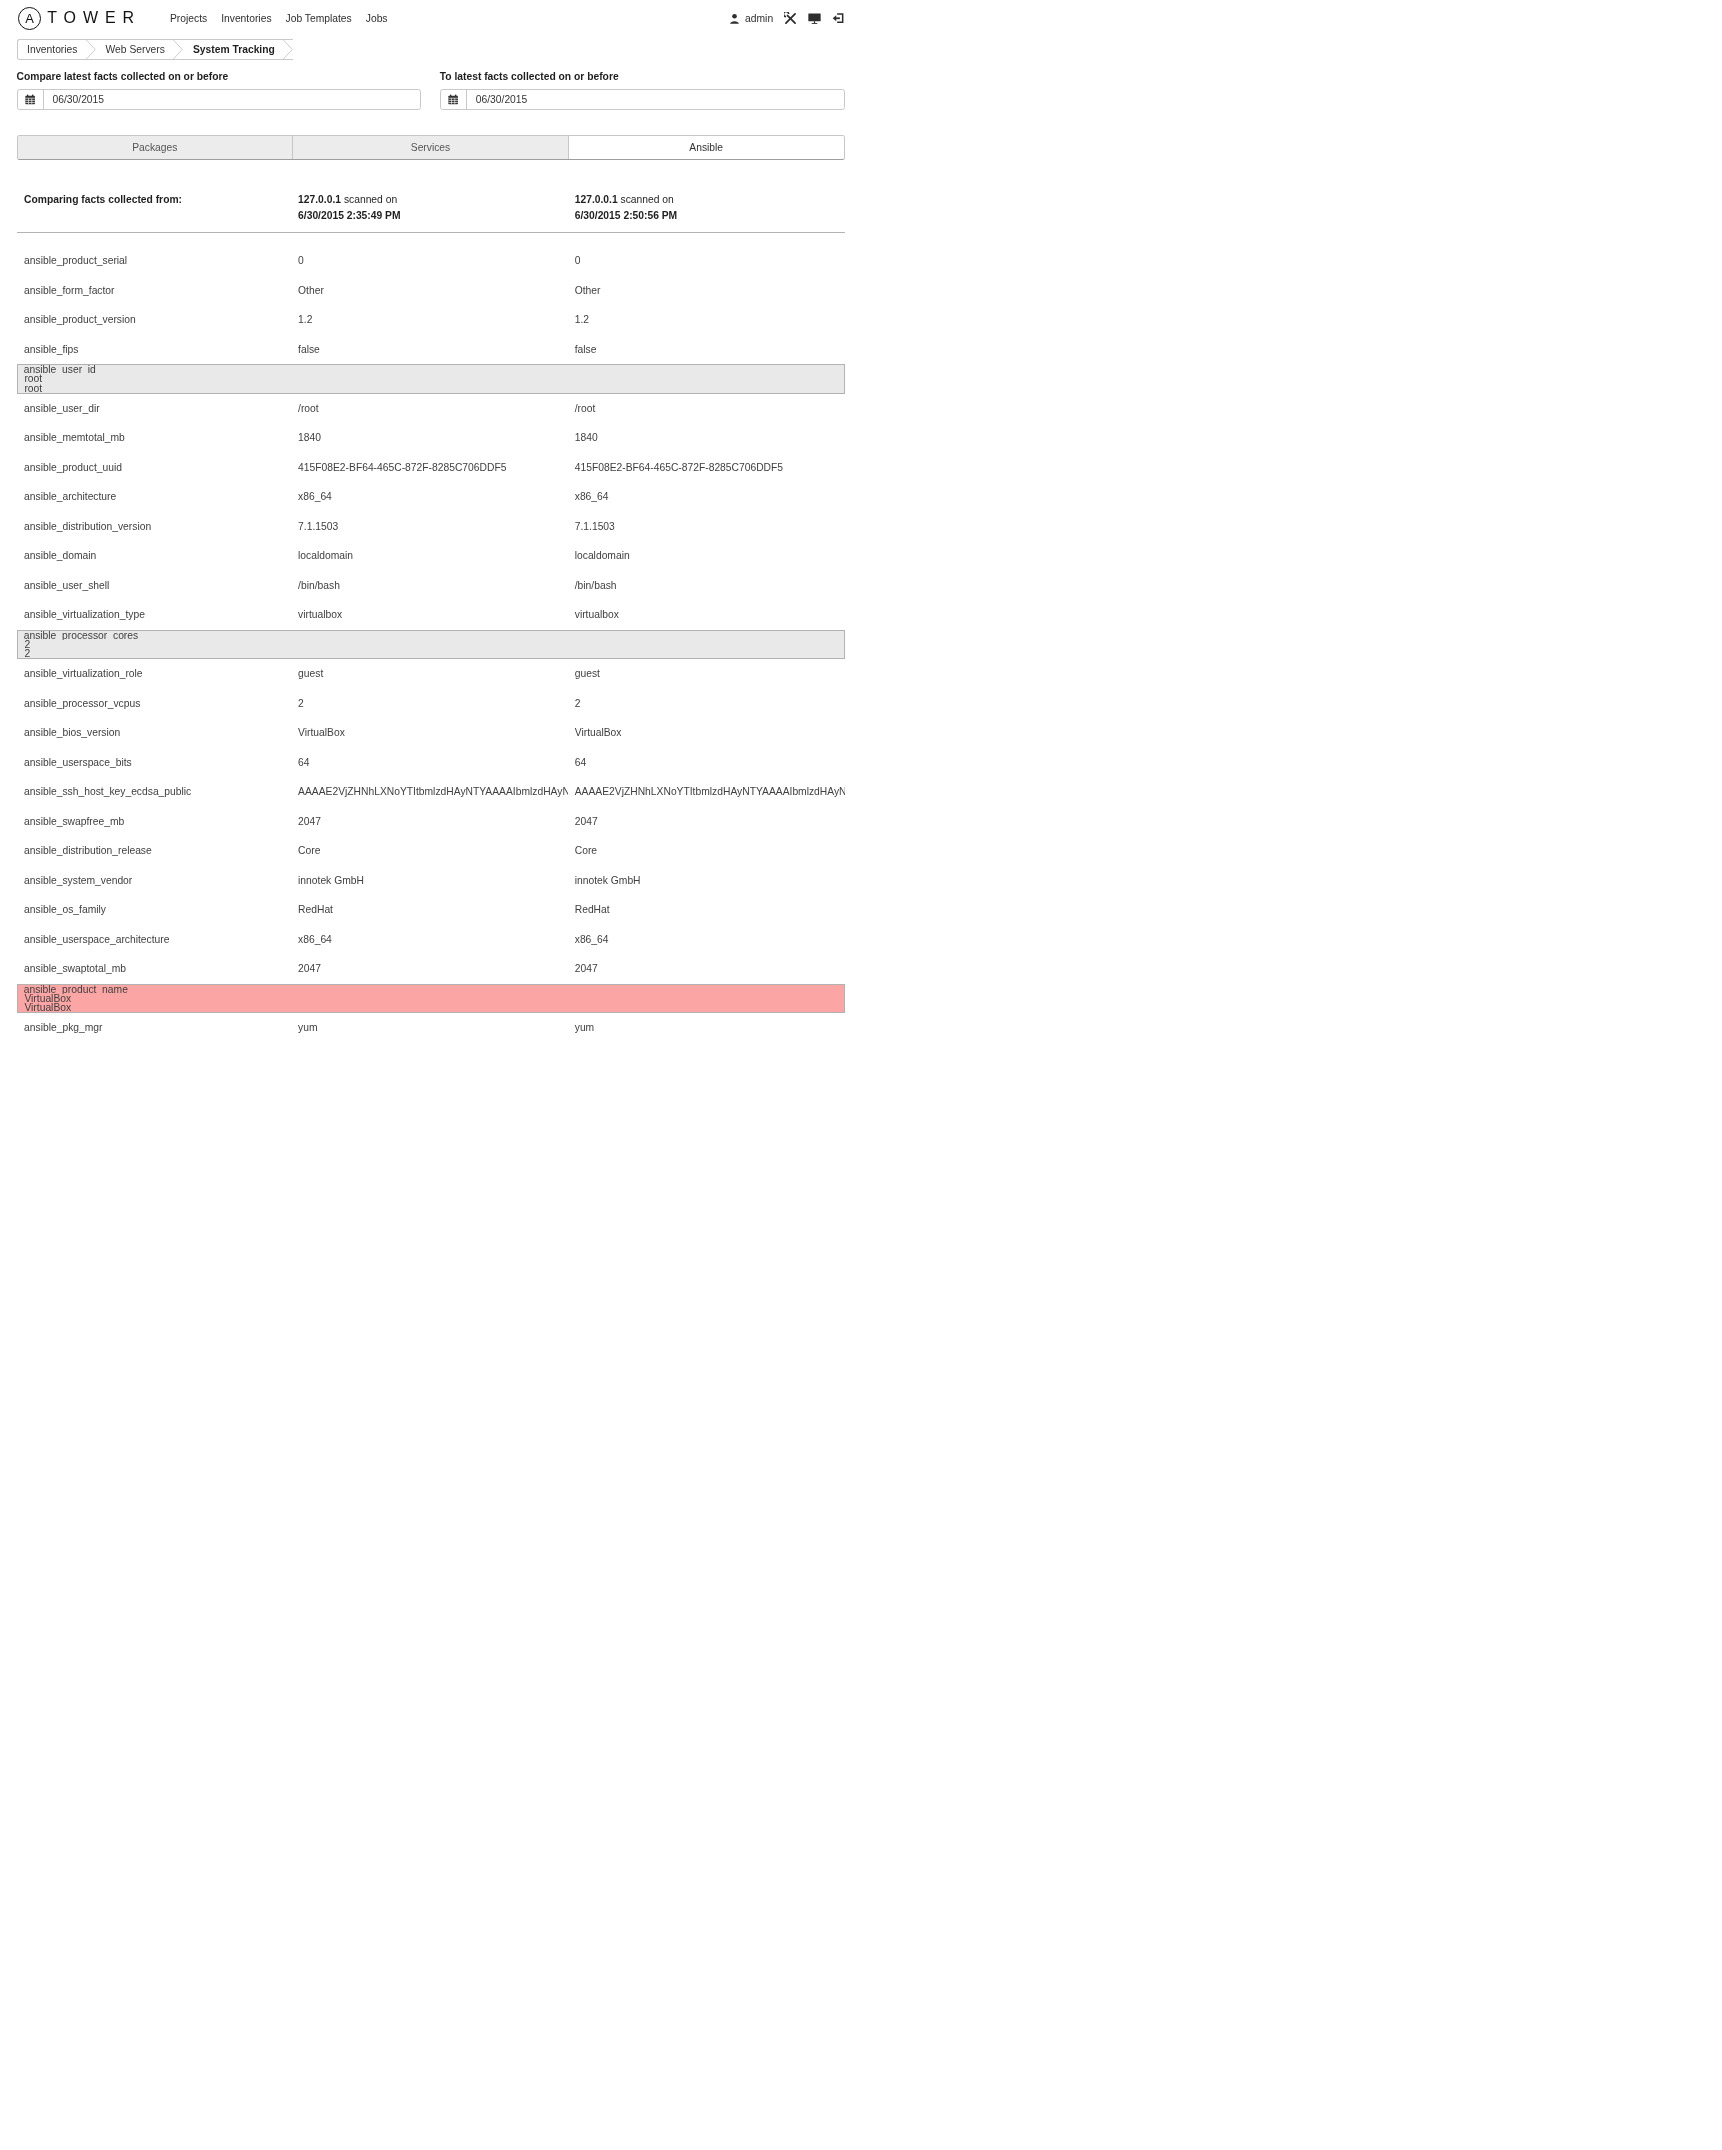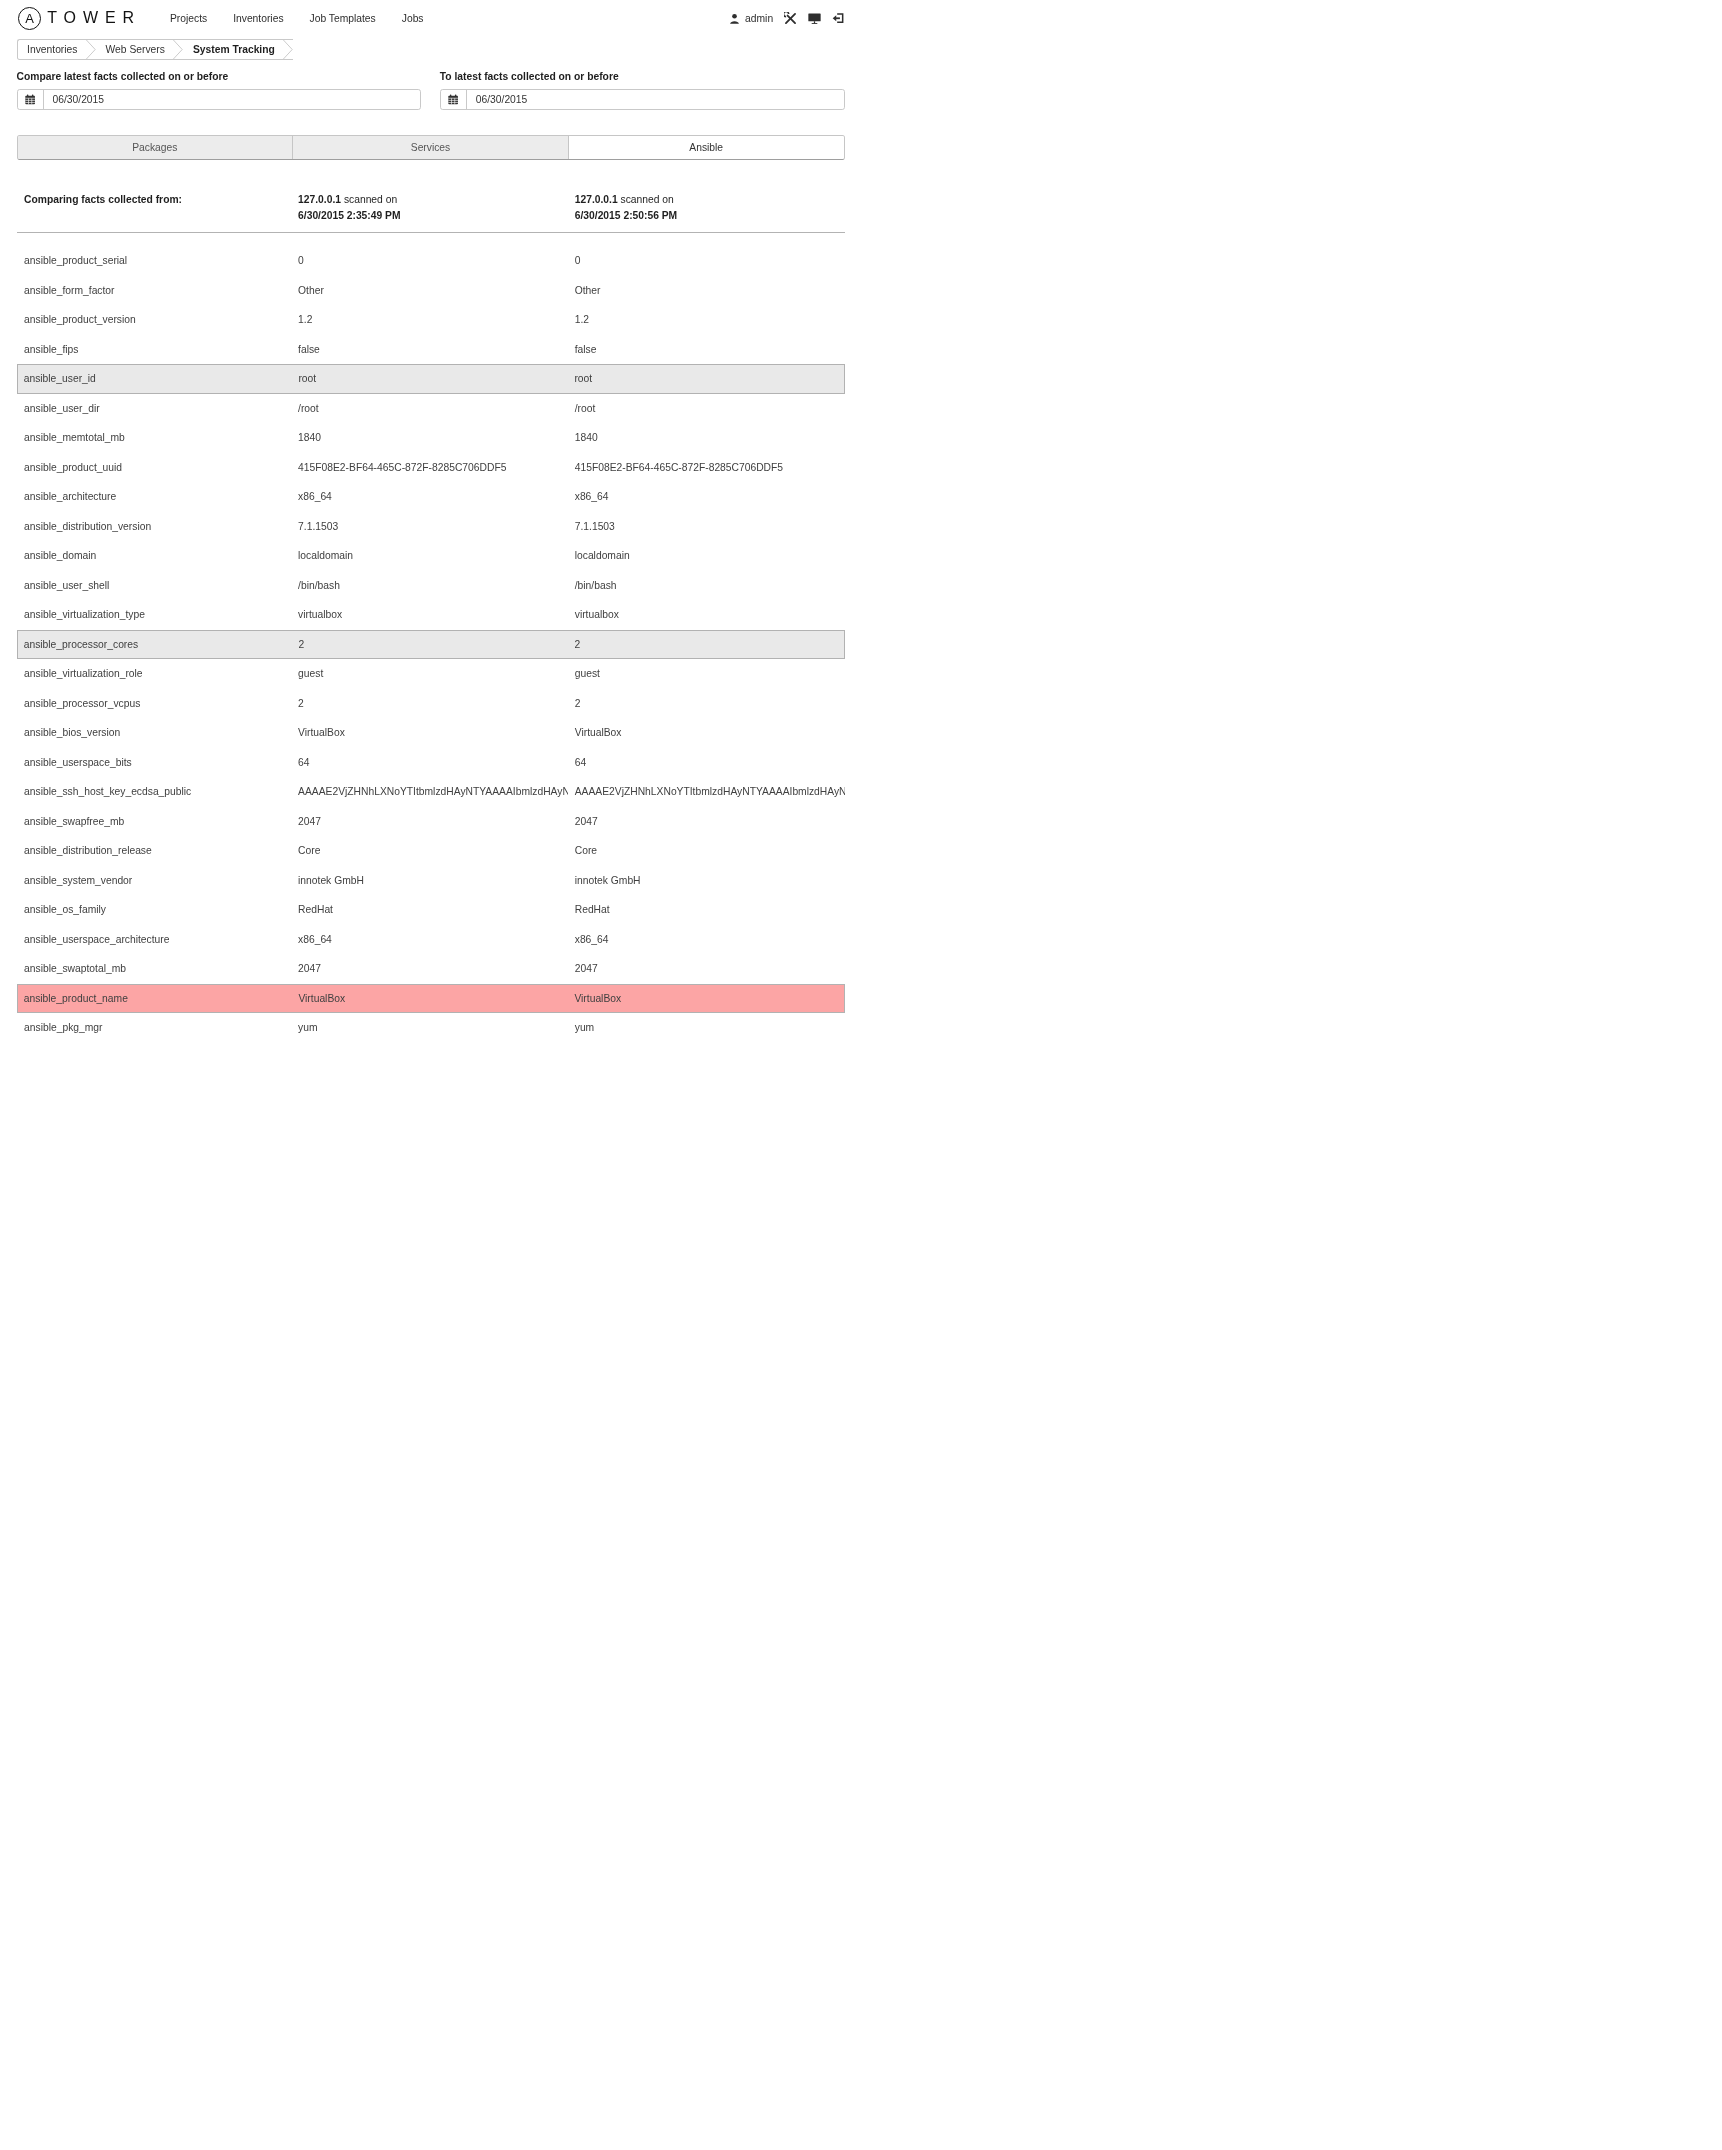--- a/index.html
+++ b/index.html
@@ -12,21 +12,21 @@
 
   
   .navbar { height:36px; display:flex; align-items:center; padding:0 16.5px 0 18px; }
   .brand { display:flex; align-items:center; cursor:pointer; }
   .logo-circle {
     width:23px; height:23px; border:1.4px solid #121212; border-radius:50%;
     display:flex; align-items:center; justify-content:center;
     font-size:13px; color:#121212; font-weight:400;
   }
   .brand-title { font-size:16px; letter-spacing:6.9px; color:#121212; margin-left:6.2px; font-weight:400; }
-  .nav-links { display:flex; gap:26px; margin-left:29px; }
+  .nav-links { display:flex; gap:14px; margin-left:29px; }
   .nav-link { color:#2e2e2e; cursor:pointer; }
   .nav-right { margin-left:auto; display:flex; align-items:center; gap:11px; }
   .nav-user { display:flex; align-items:center; gap:4.8px; cursor:pointer; color:#2e2e2e;text-align:right; }
   .nav-icon { display:flex; align-items:center; cursor:pointer; }
 
   
   .breadcrumb-wrap { padding:3.4px 16.5px 0 16.5px; }
   .breadcrumb {
     display:inline-flex; align-items:stretch; height:20.6px;
     border:0.7px solid #c9c9c9; border-right:none; border-radius:2.7px 0 0 2.7px;
@@ -69,21 +69,21 @@
   .cmp-header { display:flex; margin:32px 16.5px 0 16.5px; line-height:16.5px; }
   .cmp-header .col1 { width:275px; padding-left:7.6px; font-weight:700; color:#1f1f1f; }
   .cmp-header .col2, .cmp-header .col3 { width:277px; padding-left:6.9px; color:#1f1f1f; }
   .cmp-header b { font-weight:700; }
   .cmp-dt { font-weight:700; }
   .divider { height:1.4px; background:#b3b3b3; margin:6.9px 16.5px 0 16.5px; }
 
   
   .fact-table { margin-top:13px; }
   .fact-row { display:flex; align-items:stretch; height:29.5px; margin:0 16.5px; width:828px; }
-  .fact-row.hl-row { border-style:solid; border-width:1.4px; }
+  .fact-row.hl-row { border-style:solid; border-width:1.4px;flex-direction:column; }
   .cell { display:flex; align-items:center; white-space:nowrap; overflow:hidden; }
   .label-cell { width:275px; padding-left:7.6px; color:#404040; }
   .hl-row .label-cell { padding-left:6.2px; }
   .value-cell { width:277px; padding-left:6.9px; color:#404040; }
 </style>
 </head>
 <body>
 
 <header class="navbar">
   <div class="brand">

